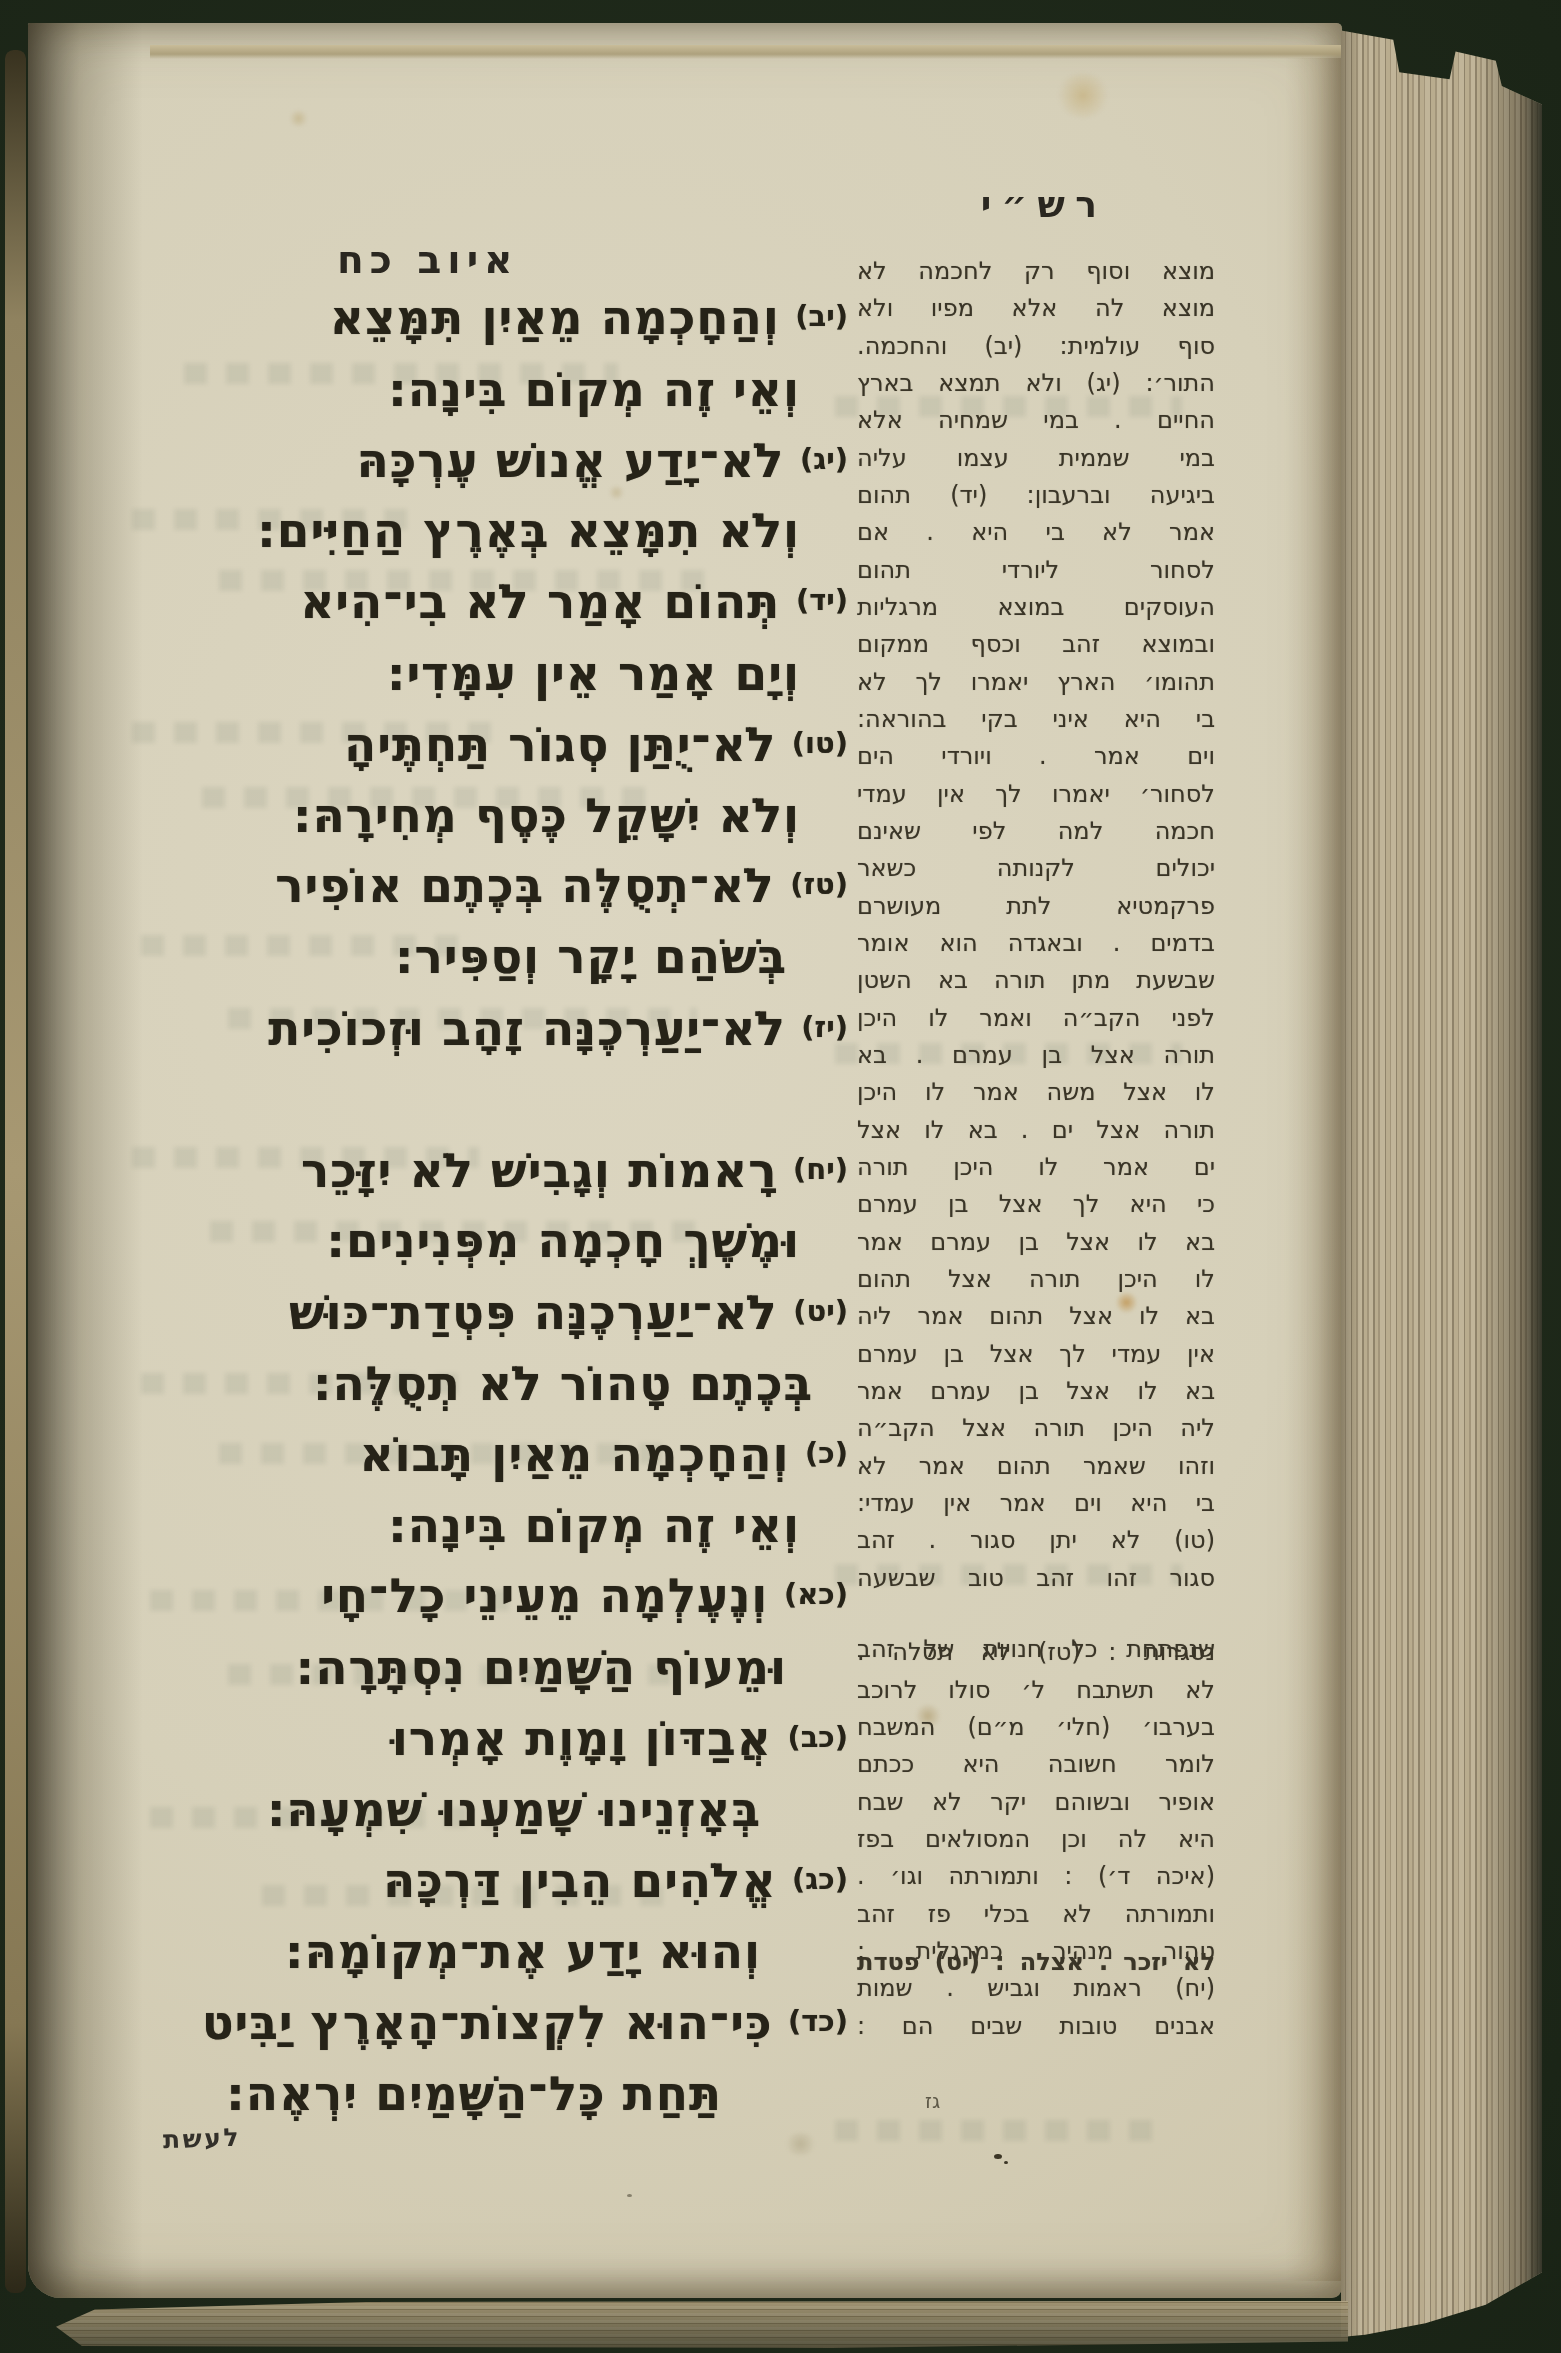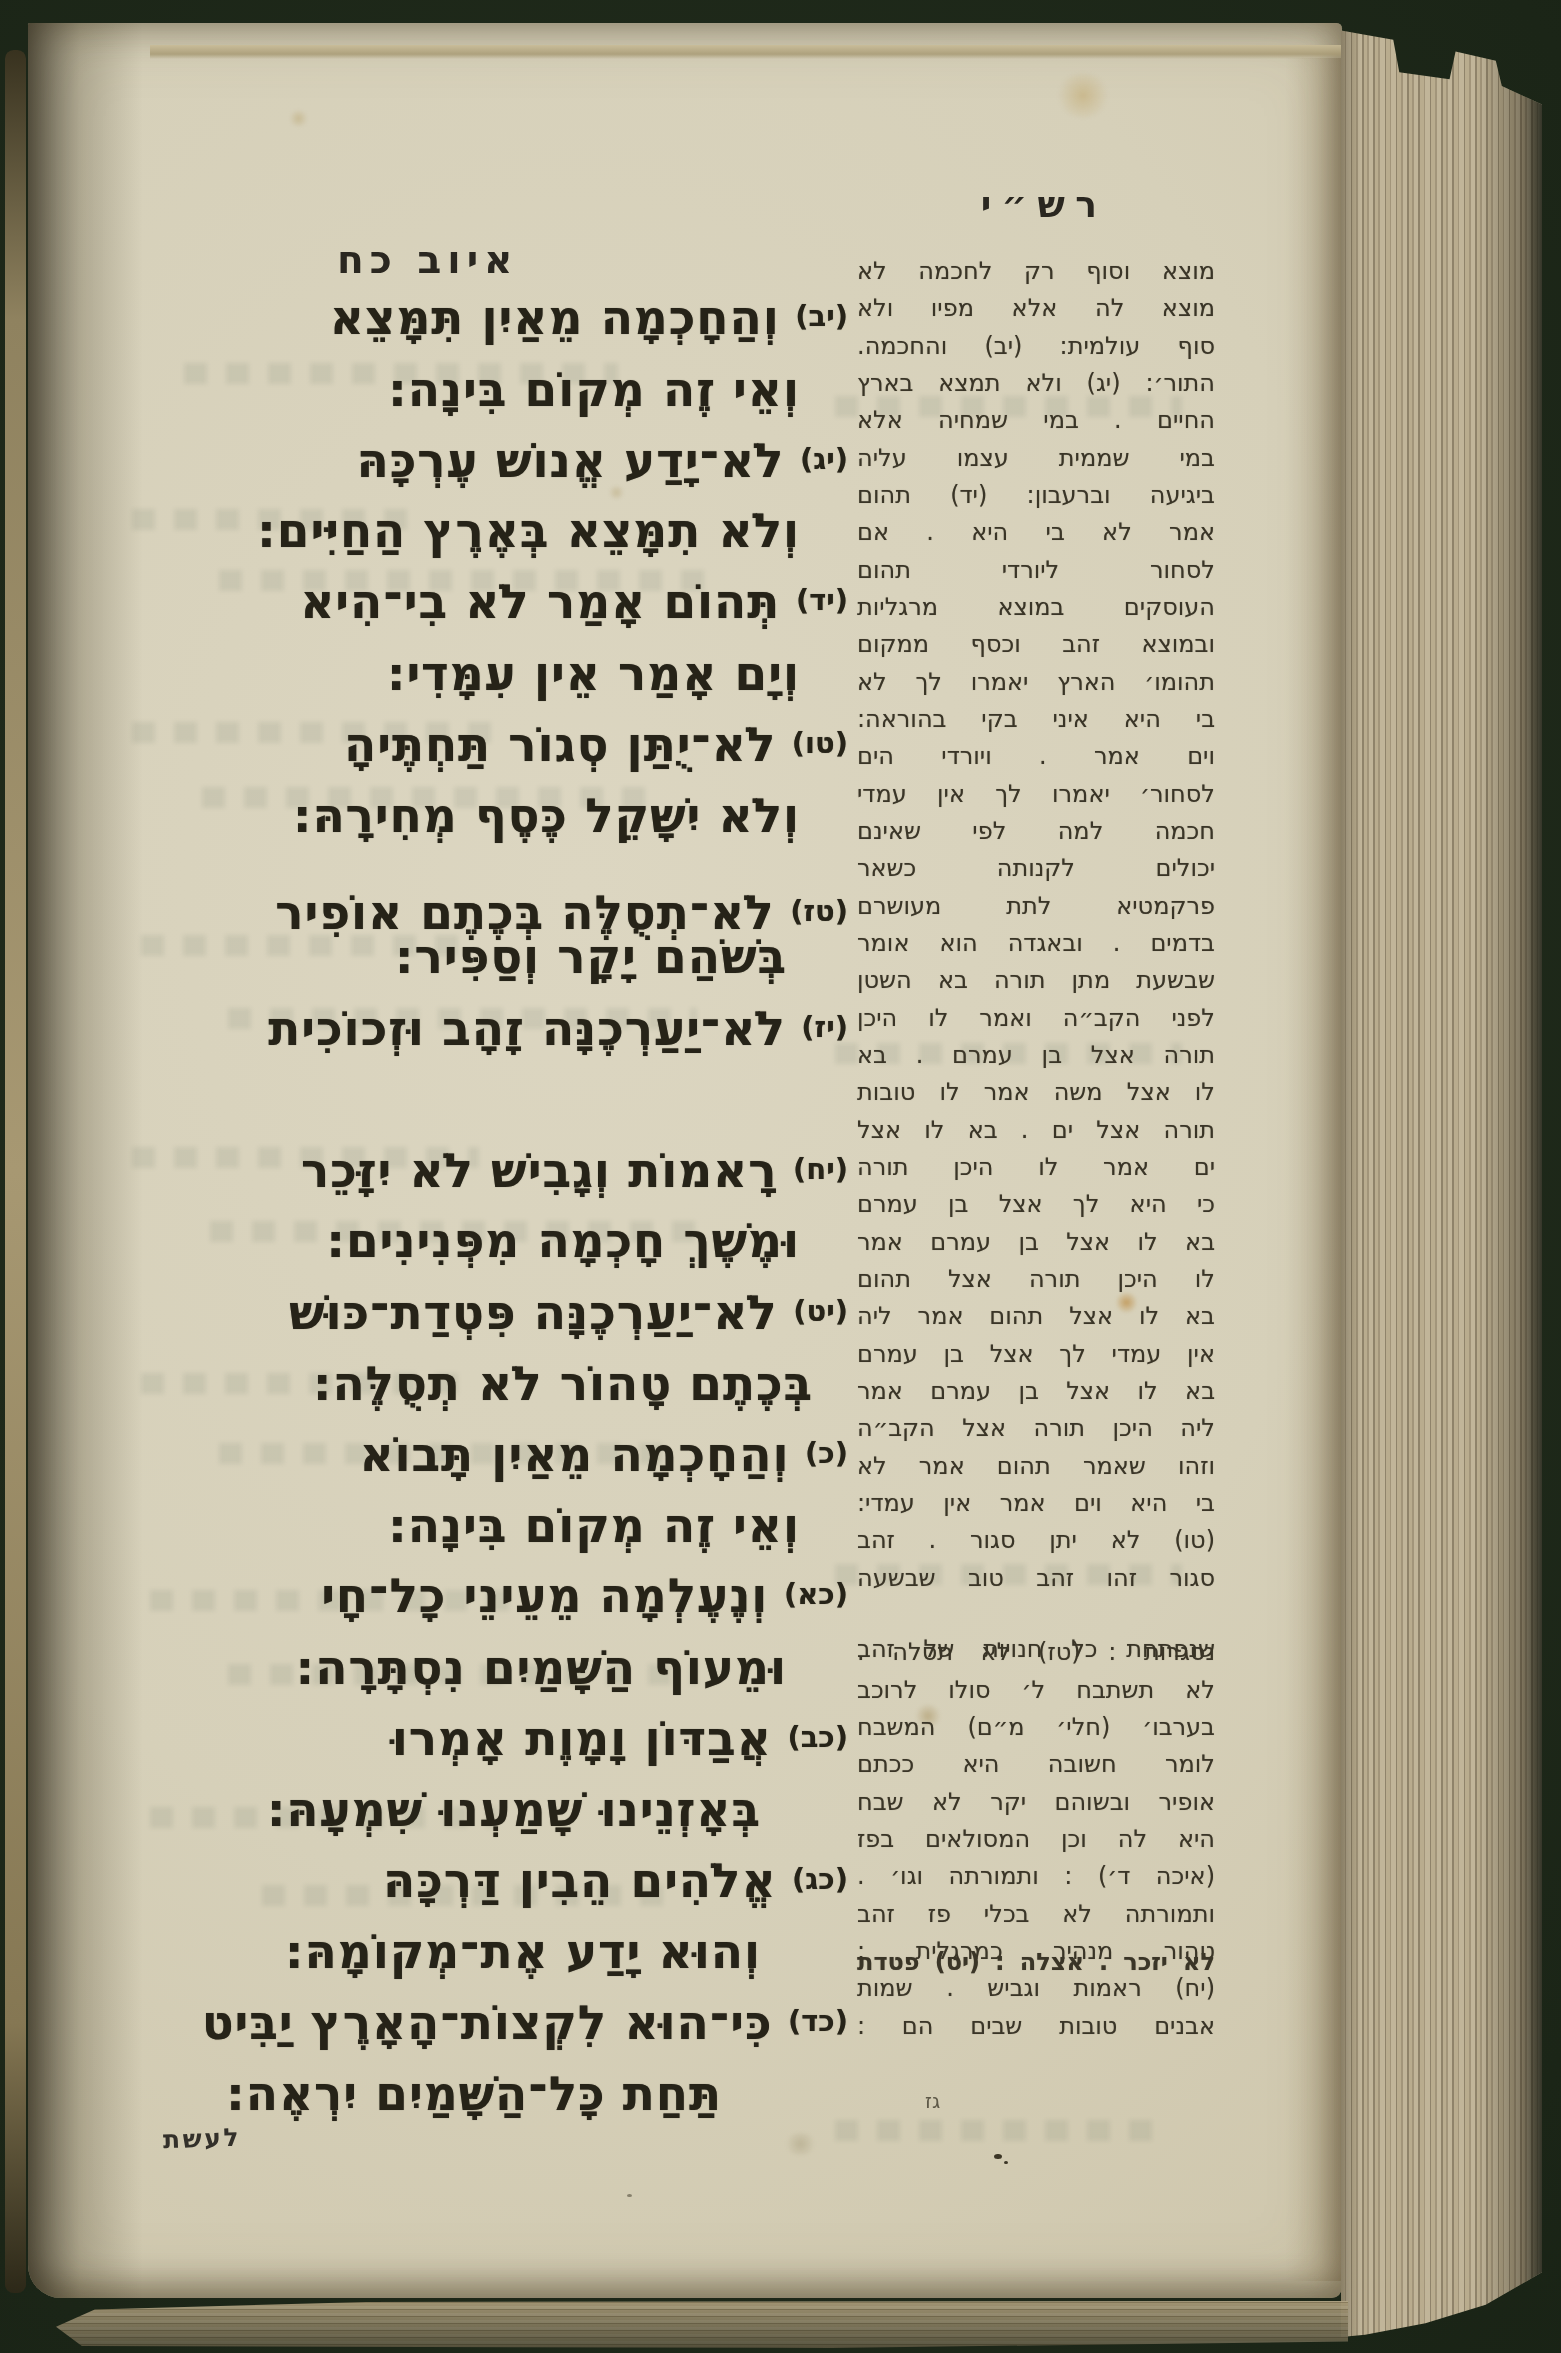--- a/index.html
+++ b/index.html
@@ -95,21 +95,21 @@
 
     <div class="bible" dir="rtl">
       <div class="bl" style="top:260px;"><span class="vnum">(יב)</span><span>וְהַחָכְמָה מֵאַיִן תִּמָּצֵא</span></div>
       <div class="bl" style="top:332px;right:48px;"><span>וְאֵי זֶה מְקוֹם בִּינָה:</span></div>
       <div class="bl" style="top:403px;"><span class="vnum">(יג)</span><span>לֹא־יָדַע אֱנוֹשׁ עֶרְכָּהּ</span></div>
       <div class="bl" style="top:473px;right:48px;"><span>וְלֹא תִמָּצֵא בְּאֶרֶץ הַחַיִּים:</span></div>
       <div class="bl" style="top:544px;"><span class="vnum">(יד)</span><span>תְּהוֹם אָמַר לֹא בִי־הִיא</span></div>
       <div class="bl" style="top:616px;right:48px;"><span>וְיָם אָמַר אֵין עִמָּדִי:</span></div>
       <div class="bl" style="top:687px;"><span class="vnum">(טו)</span><span>לֹא־יֻתַּן סְגוֹר תַּחְתֶּיהָ</span></div>
       <div class="bl" style="top:758px;right:48px;"><span>וְלֹא יִשָּׁקֵל כֶּסֶף מְחִירָהּ:</span></div>
-      <div class="bl" style="top:828px;margin-top:27px;"><span class="vnum">(טז)</span><span>לֹא־תְסֻלֶּה בְּכֶתֶם אוֹפִיר</span></div>
+      <div class="bl" style="top:828px;"><span class="vnum">(טז)</span><span>לֹא־תְסֻלֶּה בְּכֶתֶם אוֹפִיר</span></div>
       <div class="bl" style="top:971px;"><span class="vnum">(יז)</span><span>לֹא־יַעַרְכֶנָּה זָהָב וּזְכוֹכִית</span></div>
       <div class="bl" style="top:899px;right:61px;"><span>בְּשֹׁהַם יָקָר וְסַפִּיר:</span></div>
       <div class="bl" style="top:1113px;"><span class="vnum">(יח)</span><span>רָאמוֹת וְגָבִישׁ לֹא יִזָּכֵר</span></div>
       <div class="bl" style="top:1183px;right:48px;"><span>וּמֶשֶׁךְ חָכְמָה מִפְּנִינִים:</span></div>
       <div class="bl" style="top:1255px;"><span class="vnum">(יט)</span><span>לֹא־יַעַרְכֶנָּה פִּטְדַת־כּוּשׁ</span></div>
       <div class="bl" style="top:1326px;right:35px;"><span>בְּכֶתֶם טָהוֹר לֹא תְסֻלֶּה:</span></div>
       <div class="bl" style="top:1397px;"><span class="vnum">(כ)</span><span>וְהַחָכְמָה מֵאַיִן תָּבוֹא</span></div>
       <div class="bl" style="top:1468px;right:48px;"><span>וְאֵי זֶה מְקוֹם בִּינָה:</span></div>
       <div class="bl" style="top:1538px;"><span class="vnum">(כא)</span><span>וְנֶעֶלְמָה מֵעֵינֵי כָל־חָי</span></div>
       <div class="bl" style="top:1610px;right:61px;"><span>וּמֵעוֹף הַשָּׁמַיִם נִסְתָּרָה:</span></div>
@@ -137,21 +137,21 @@
       <div class="rl" style="top:679px;">בי היא איני בקי בהוראה:</div>
       <div class="rl" style="top:716px;">וים אמר . ויורדי הים</div>
       <div class="rl" style="top:754px;">לסחור׳ יאמרו לך אין עמדי</div>
       <div class="rl" style="top:791px;">חכמה למה לפי שאינם</div>
       <div class="rl" style="top:828px;">יכולים לקנותה כשאר</div>
       <div class="rl" style="top:866px;">פרקמטיא לתת מעושרם</div>
       <div class="rl" style="top:903px;">בדמים . ובאגדה הוא אומר</div>
       <div class="rl" style="top:940px;">שבשעת מתן תורה בא השטן</div>
       <div class="rl" style="top:978px;">לפני הקב״ה ואמר לו היכן</div>
       <div class="rl" style="top:1015px;">תורה אצל בן עמרם . בא</div>
-      <div class="rl" style="top:1052px;">לו אצל משה אמר לו טובות</div>
+      <div class="rl" style="top:1052px;">לו אצל משה אמר לו היכן</div>
       <div class="rl" style="top:1090px;">תורה אצל ים . בא לו אצל</div>
       <div class="rl" style="top:1127px;">ים אמר לו היכן תורה</div>
       <div class="rl" style="top:1164px;">כי היא לך אצל בן עמרם</div>
       <div class="rl" style="top:1202px;">בא לו אצל בן עמרם אמר</div>
       <div class="rl" style="top:1239px;">לו היכן תורה אצל תהום</div>
       <div class="rl" style="top:1276px;">בא לו אצל תהום אמר ליה</div>
       <div class="rl" style="top:1314px;">אין עמדי לך אצל בן עמרם</div>
       <div class="rl" style="top:1351px;">בא לו אצל בן עמרם אמר</div>
       <div class="rl" style="top:1388px;">ליה היכן תורה אצל הקב״ה</div>
       <div class="rl" style="top:1426px;">וזהו שאמר תהום אמר לא</div>

